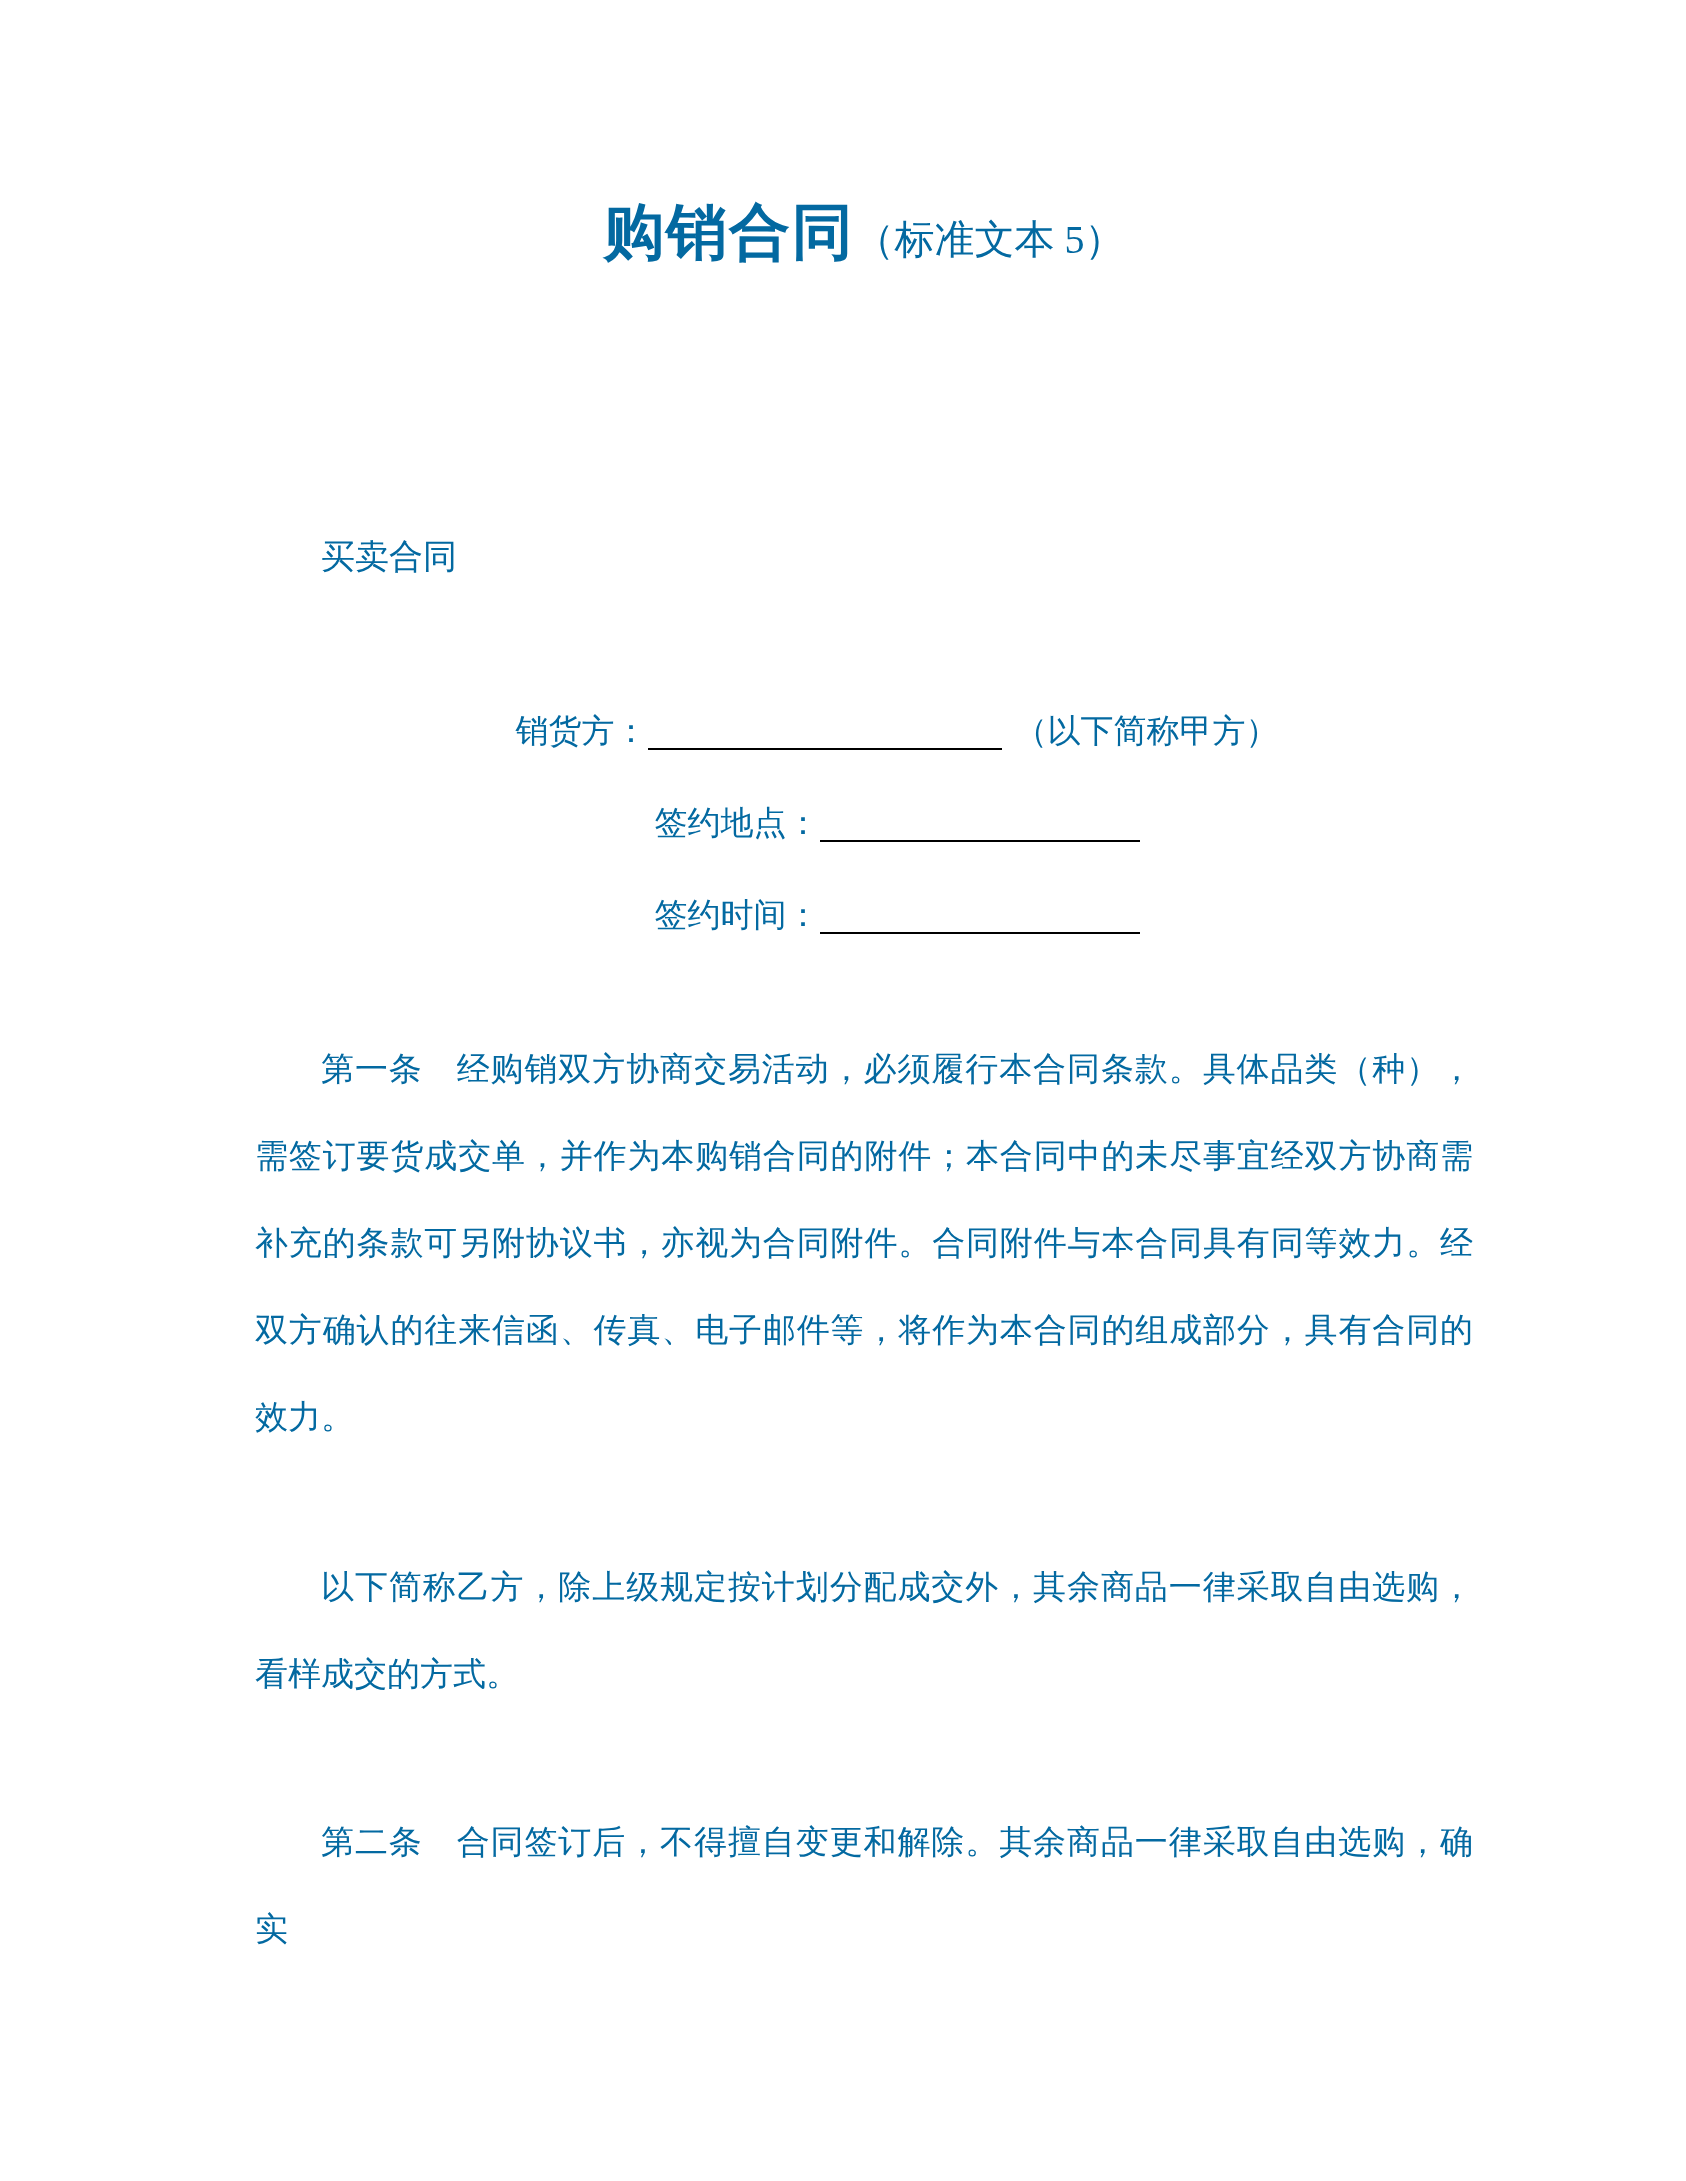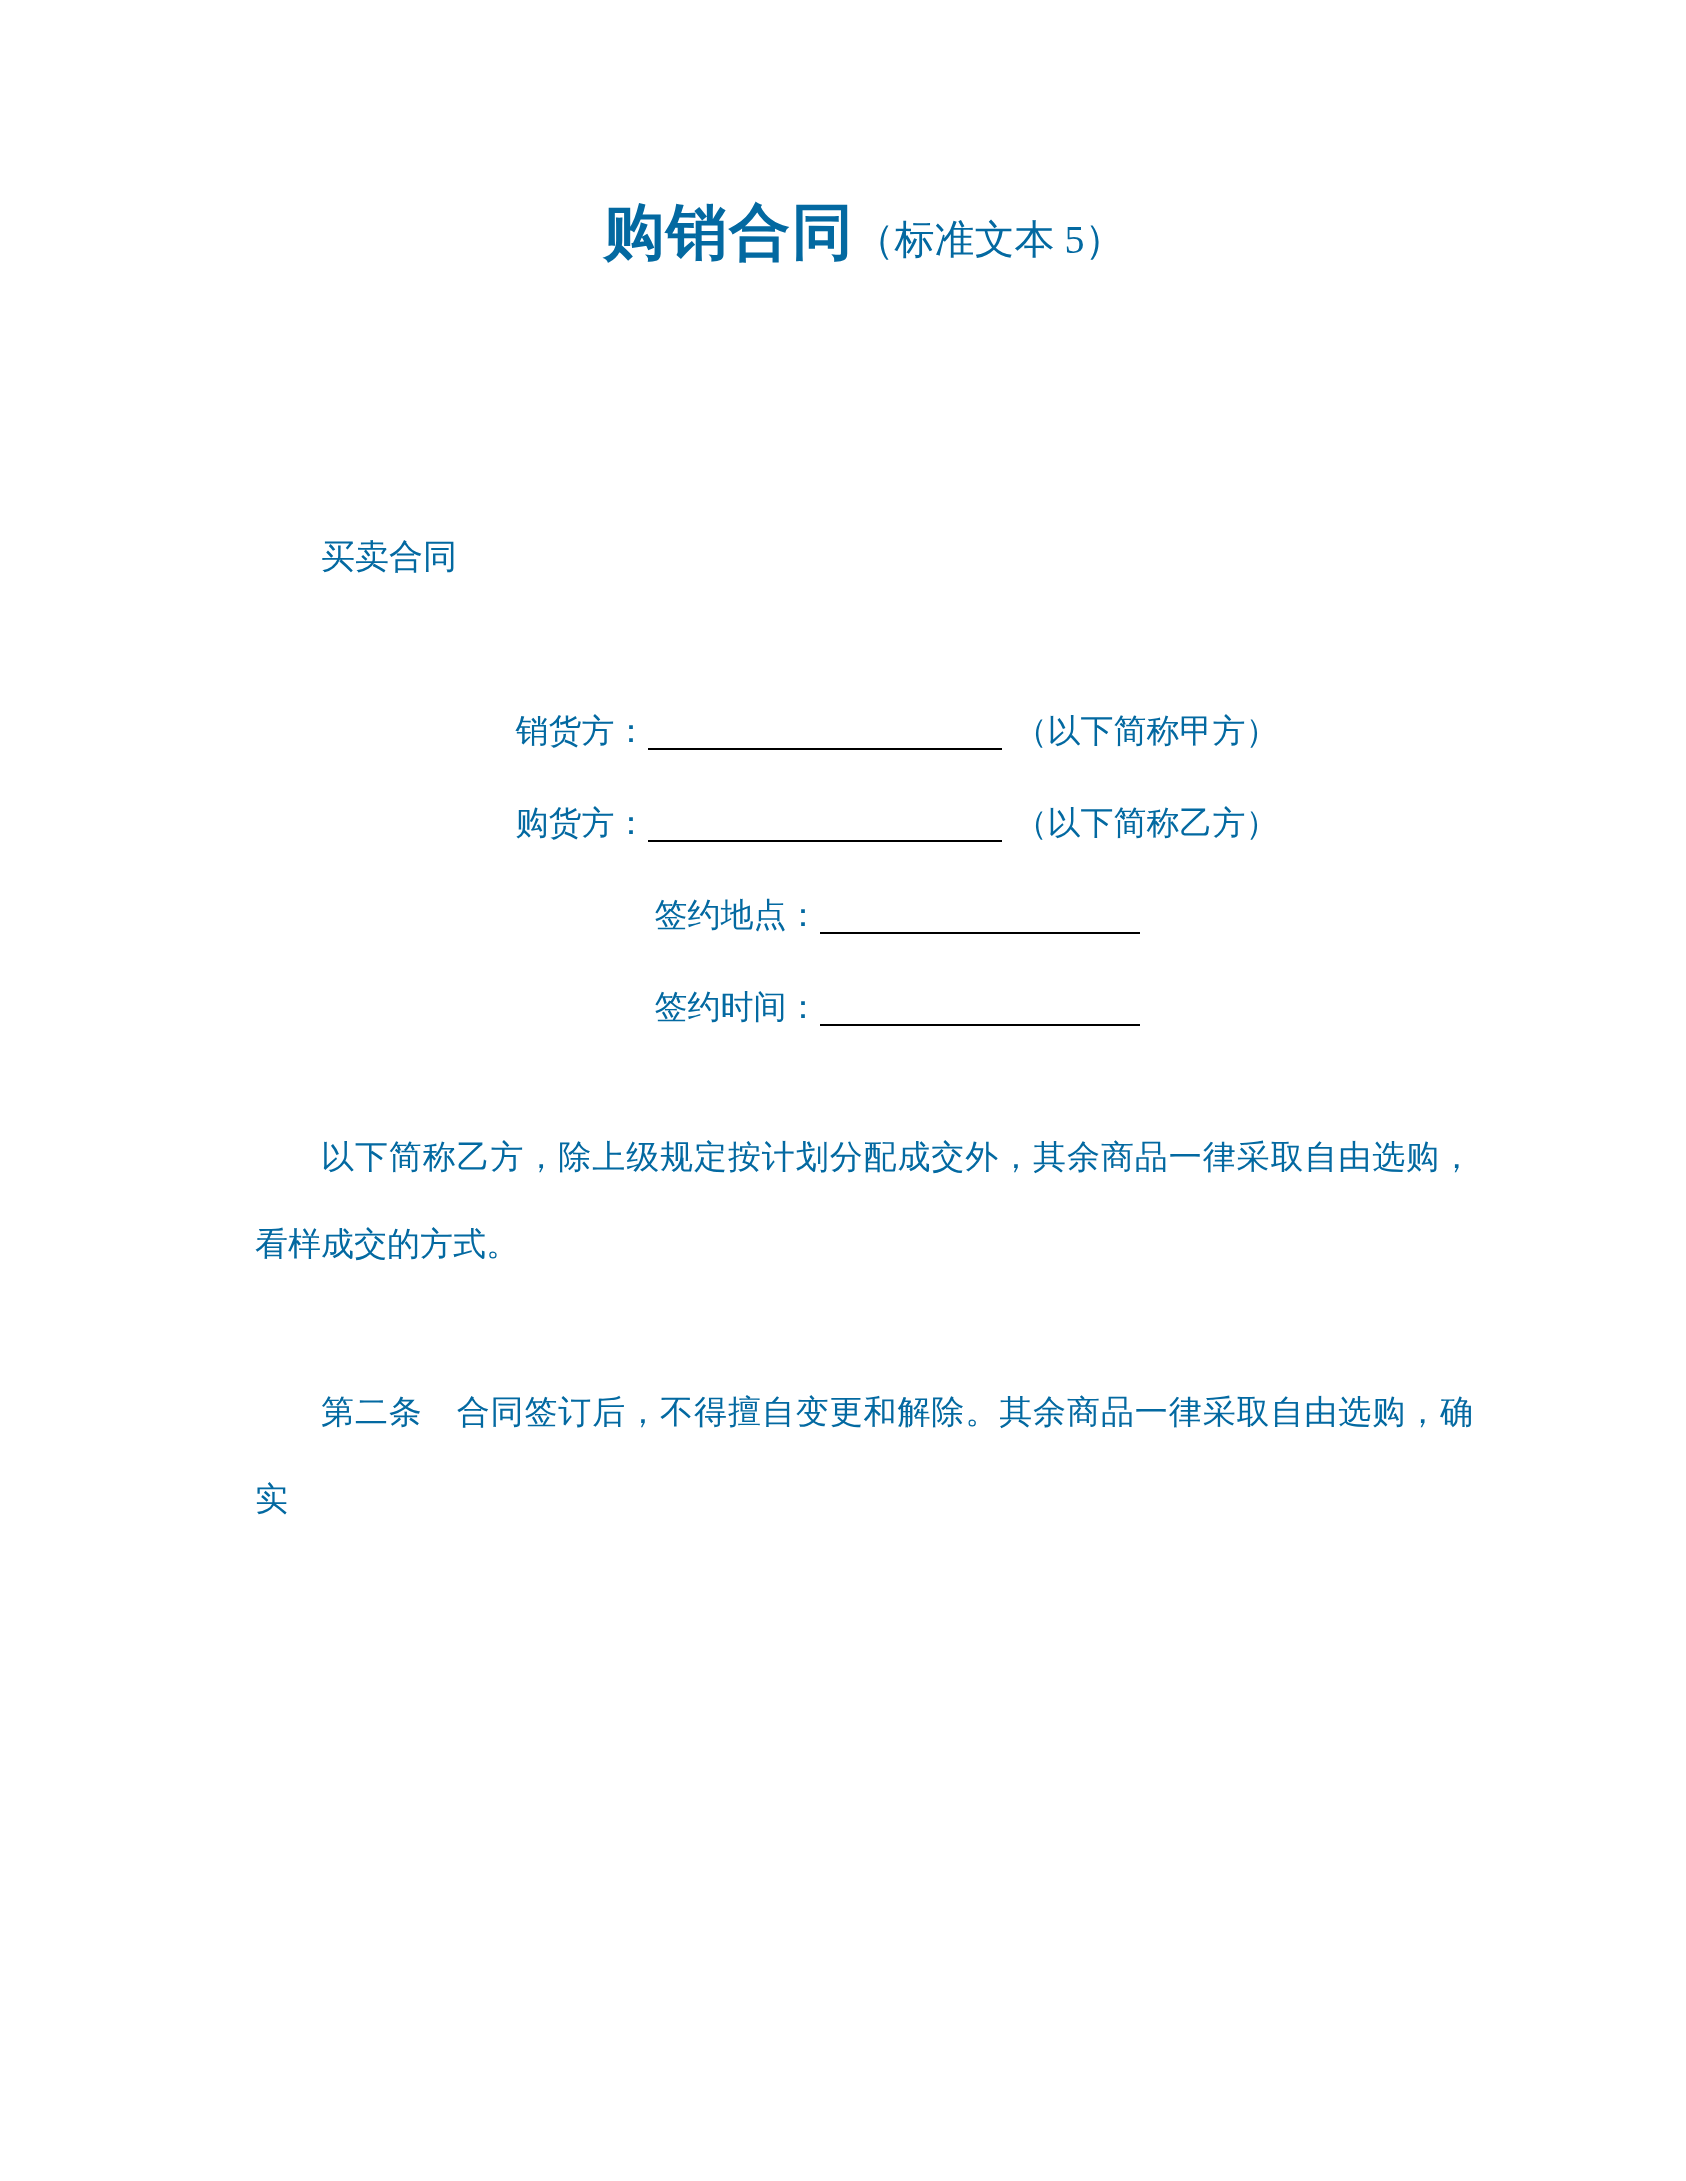--- a/index.html
+++ b/index.html
@@ -77,27 +77,27 @@
 <div class="page">
 
   <h1 class="title"><span class="title-main">购销合同</span><span class="title-sub">（标准文本 5）</span></h1>
 
   <p class="subtitle">买卖合同</p>
 
   <div class="fields">
 
     <div class="field"><span>销货方：</span><span class="blank blank-wide"></span><span>（以下简称甲方）</span></div>
 
-    <div class="field"><span>购货方：</span><span class="blank blank-wide"></span><span>（以下简称乙方）</span></div>
 
     <div class="field"><span>签约地点：</span><span class="blank blank-mid"></span></div>
 
     <div class="field"><span>签约时间：</span><span class="blank blank-mid"></span></div>
 
   </div>
 
+  <p class="para para-1">第一条　经购销双方协商交易活动，必须履行本合同条款。具体品类（种），需签订要货成交单，并作为本购销合同的附件；本合同中的未尽事宜经双方协商需补充的条款可另附协议书，亦视为合同附件。合同附件与本合同具有同等效力。经双方确认的往来信函、传真、电子邮件等，将作为本合同的组成部分，具有合同的效力。</p>
 
   <p class="para para-2">以下简称乙方，除上级规定按计划分配成交外，其余商品一律采取自由选购，看样成交的方式。</p>
 
   <p class="para para-3">第二条　合同签订后，不得擅自变更和解除。其余商品一律采取自由选购，确实</p>
 
 </div>
 
 
 </body></html>

